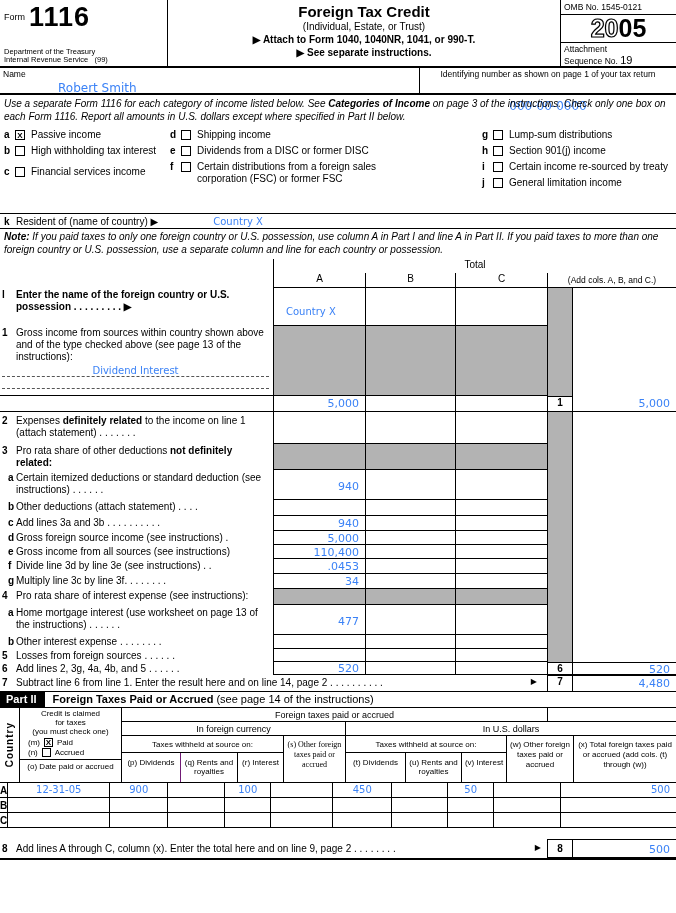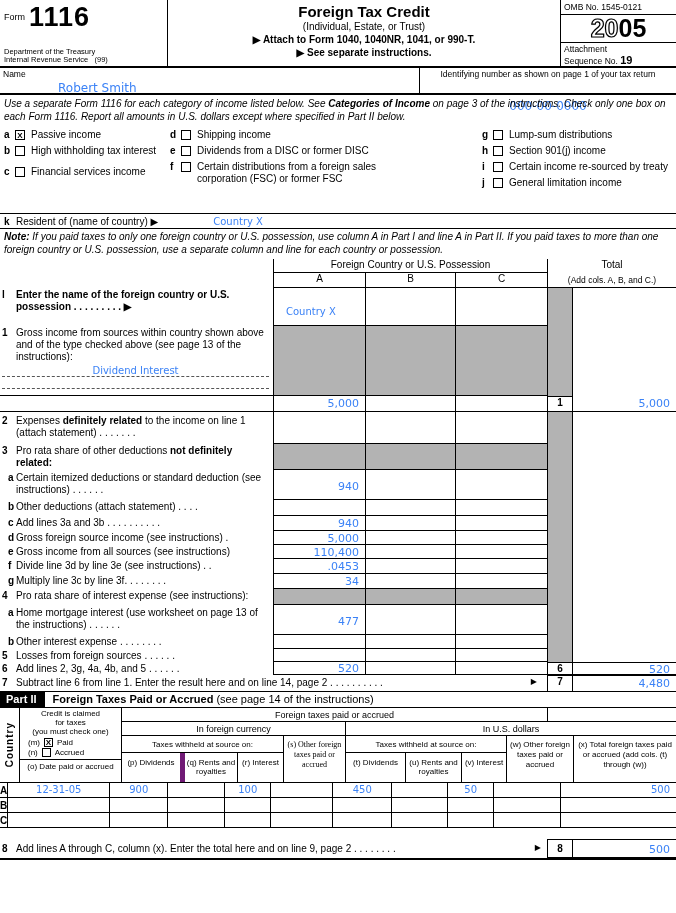--- a/index.html
+++ b/index.html
@@ -15,21 +15,21 @@
   .dept { font-size:7.5px; line-height:1.15; padding-bottom:1px; }
   .hdr-center { flex:1; text-align:center; padding-top:3px; }
   .title { font-size:15px; font-weight:bold; }
   .subtitle { font-size:10px; margin-top:1px; }
   .attach-line { font-size:10px; font-weight:bold; margin-top:2px; }
   .hdr-right { width:116px; border-left:1.5px solid #000; font-size:8.5px; }
   .omb { padding:2px 3px; border-bottom:1px solid #000; }
   .year { text-align:center; font-size:25px; font-weight:bold; border-bottom:1px solid #000; line-height:1.0; padding:1px 0; }
   .year .outline { color:#fff; -webkit-text-stroke:1.2px #000; text-shadow:0 0 1px #000; }
   .attach-seq { padding:1px 3px; line-height:1.2; }
-  .seq-no { font-size:11px; font-weight:bold; }
+  .seq-no { font-size:11px; font-weight:normal; }
 
   .name-row { display:flex; border-bottom:2px solid #000; height:27px; }
   .name-left { flex:1; border-right:1px solid #000; padding:1px 3px; }
   .name-right { width:256px; text-align:center; padding:1px 3px; font-size:8.5px; }
   .small-label { font-size:8.5px; }
   .entry { color:#3b82f6; font-family:"DejaVu Sans", sans-serif; }
   .name-val { font-size:12px; padding-left:55px; margin-top:2px; }
   .id-val { font-size:12px; margin-top:20px; }
 
   
@@ -98,21 +98,21 @@
   .p2-r1 .rbox { flex:1; border-left:1px solid #000; border-bottom:1px solid #000; }
   .p2-r2 { height:14px; display:flex; }
   .p2-r2 .ifc { width:223px; border-bottom:1px solid #000; text-align:center; font-size:9px; padding-top:2px; }
   .p2-r2 .iud { flex:1; border-left:1px solid #000; border-bottom:1px solid #000; text-align:center; font-size:9px; padding-top:2px; }
   .p2-r34 { flex:1; display:flex; }
   .grp { width:161px; display:flex; flex-direction:column; }
   .grp2 { width:161px; border-left:1px solid #000; display:flex; flex-direction:column; }
   .tws { height:17px; border-bottom:1px solid #000; text-align:center; font-size:8px; padding-top:4px; }
   .sublabels { flex:1; display:flex; }
   .sublabels div { text-align:center; padding-top:5px; line-height:1.15; font-size:8px; }
-  .sl-p { width:58px; } .sl-q { width:57px; border-left:5px solid #701a75; } .sl-r { flex:1; border-left:1px solid #000; }
+  .sl-p { width:58px; } .sl-q { width:57px; border-left:1px solid #701a75; } .sl-r { flex:1; border-left:1px solid #000; }
   .sl-t { width:59px; } .sl-u { width:56px; border-left:1px solid #000; } .sl-v { flex:1; border-left:1px solid #000; }
   .spancell { border-left:1px solid #000; text-align:center; padding-top:4px; line-height:1.25; font-size:8px; }
   .c-s { width:62px;font-family:Liberation Serif, serif; } .c-w { width:67px; } .c-x { flex:1; }
   .p2row { display:flex; height:15px; border-bottom:1px solid #000; font-size:10px; }
   .p2row .c-letter { text-align:center; font-weight:bold; padding-top:2px; }
   .p2c { border-left:1px solid #000; text-align:center; padding-top:1px; }
   .p2c:first-of-type { border-left:0; }
   .w-o{width:102px;} .w-p{width:58px;} .w-q{width:57px;} .w-r{width:46px;} .w-s{width:62px;}
   .w-t{width:59px;} .w-u{width:56px;} .w-v{width:46px;} .w-w{width:67px;} .w-x{flex:1; text-align:right; padding-right:6px;}
 
@@ -234,21 +234,20 @@
     <span class="entry k-entry">Country X</span>
   </div>
 
   <div class="note"><b>Note:</b><span> If you paid taxes to only one foreign country or U.S. possession, use column A in Part I and line A in Part II. If you paid taxes to more than one foreign country or U.S. possession, use a separate column and line for each country or possession.</span></div>
 
 
   <div>
 
     <div class="p1row" style="height:14px">
       <div class="d"></div>
-      <div class="h-fc hcell">Foreign Country or U.S. Possession</div>
       <div class="h-tot hcell">Total</div>
     </div>
     <div class="p1row" style="height:15px">
       <div class="d"></div>
       <div class="ca habc">A</div>
       <div class="cb habc">B</div>
       <div class="cc habc">C</div>
       <div class="h-tot hcell" style="border-bottom:1px solid #000; font-size:8.5px; padding-top:2px">(Add cols. A, B, and C.)</div>
     </div>
 

